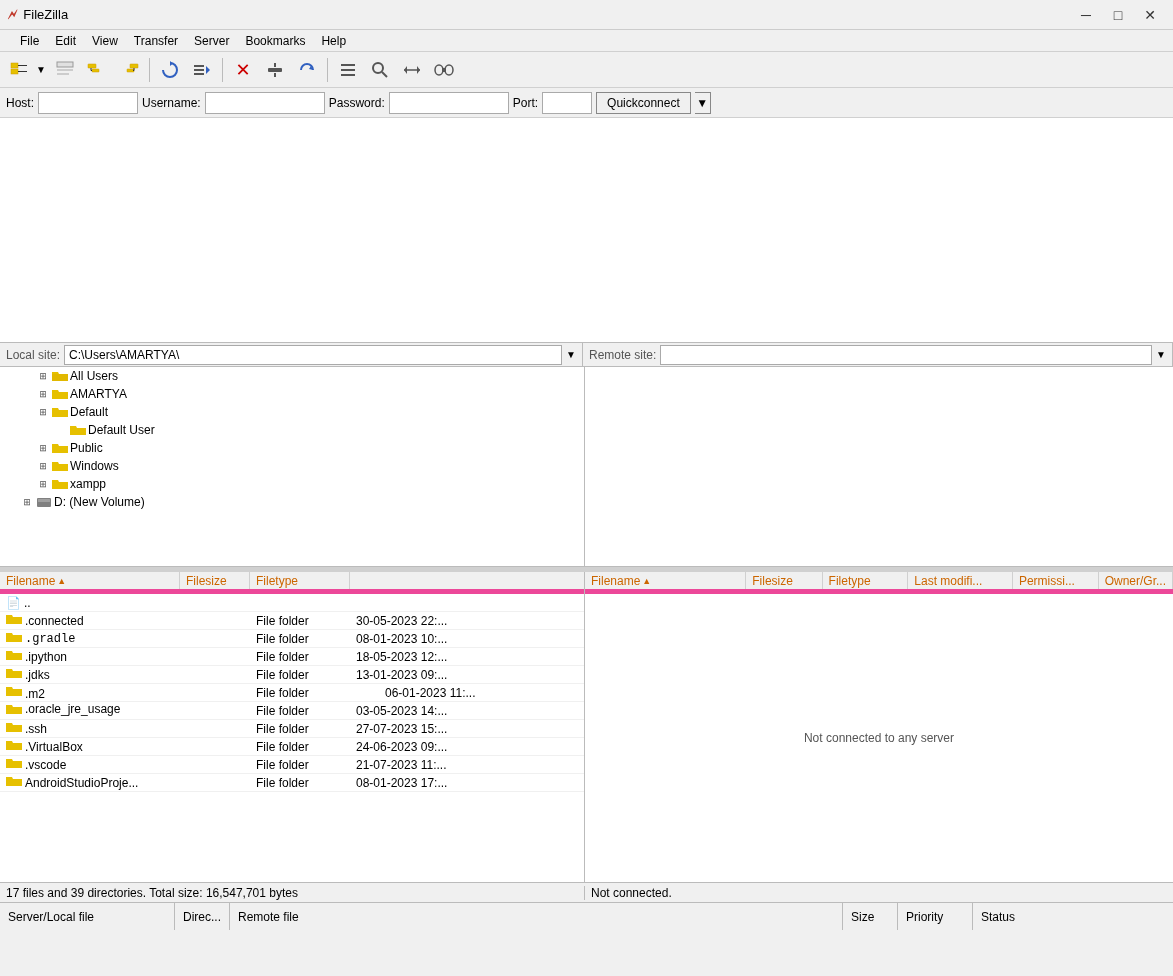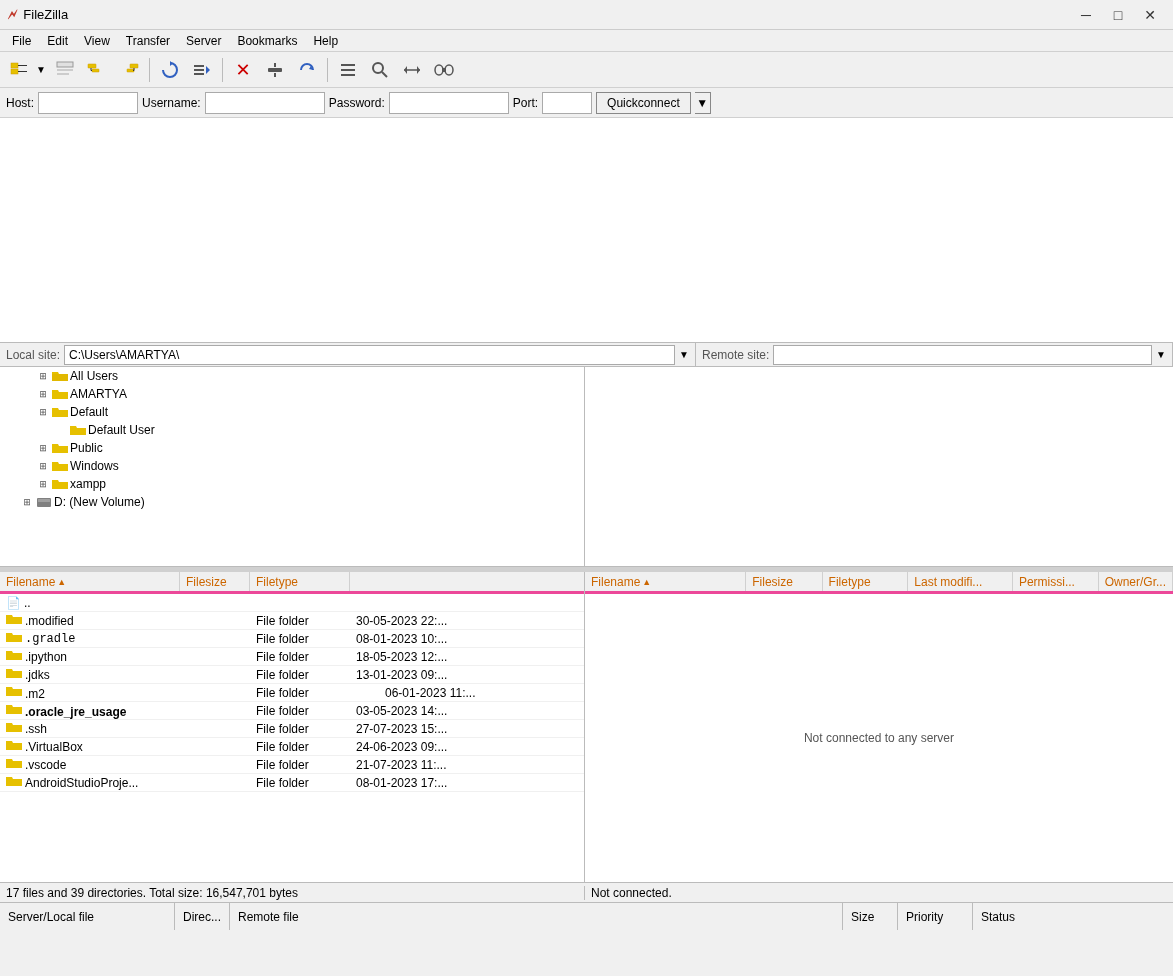--- a/index.html
+++ b/index.html
@@ -23,21 +23,21 @@
       font-size: 14px; color: #333;
       display: flex; align-items: center; justify-content: center;
     }
 
     
     #menu-bar {
       background: #f0f0f0;
       height: 22px;
       display: flex;
       align-items: center;
-      padding: 0 4px;
+      padding: 0 12px;
       border-bottom: 1px solid #d0d0d0;
     }
     .menu-item {
       padding: 2px 8px;
       cursor: pointer;
       font-size: 12px;
     }
 
     
     #toolbar {
@@ -119,21 +119,21 @@
       height: 24px;
     }
     .pane-header {
       display: flex;
       align-items: center;
       gap: 4px;
       padding: 2px 6px;
       font-size: 12px;
       border-right: 1px solid #bbb;
     }
-    #local-header { width: 696px; justify-content: center; }
+    #local-header { width: 583px; justify-content: center; }
     #remote-header { flex: 1; }
     .pane-label { color: #555; white-space: nowrap; }
     .pane-path-input {
       flex: 1;
       height: 20px;
       border: 1px solid #aaa;
       background: white;
       padding: 0 4px;
       font-size: 12px;
     }
@@ -205,21 +205,21 @@
       flex: 1;
       display: flex;
       flex-direction: column;
       overflow: hidden;
     }
 
     
     .col-header-row {
       display: flex;
       background: #f0f0f0;
-      border-bottom: 3px solid #ec4899;
+      border-bottom: 5px solid #ec4899;
       height: 22px;
       flex-shrink: 0;
     }
     .col-header {
       padding: 3px 6px;
       font-size: 12px;
       border-right: 1px solid #d0d0d0;
       cursor: pointer;
       white-space: nowrap;
       display: flex; align-items: center;
@@ -553,21 +553,21 @@
           <div class="file-cell" style="flex:1;"></div>
         </div>
 
         <div class="file-row">
           <div class="file-cell file-name-cell" style="width:180px; display:flex; align-items:center;">
             <span style="margin-right:3px;">
               <svg width="16" height="14" viewBox="0 0 16 14">
                   <path d="M0 3 L0 12 L16 12 L16 5 L7 5 L6 3 Z" fill="#e6c000"></path>
                 </svg>
             </span>
-            <span>.modified</span>
+            <span>.connected</span>
           </div>
           <div class="file-cell" style="width:70px;"></div>
           <div class="file-cell" style="width:100px;">File folder</div>
           <div class="file-cell" style="flex:1;">30-05-2023 22:...</div>
         </div>
         <div class="file-row">
           <div class="file-cell file-name-cell" style="width:180px; display:flex; align-items:center;font-family:Liberation Mono, monospace;">
             <span style="margin-right:3px;"><svg width="16" height="14" viewBox="0 0 16 14">
                   <path d="M0 3 L0 12 L16 12 L16 5 L7 5 L6 3 Z" fill="#e6c000"></path>
                 </svg></span>
@@ -604,21 +604,21 @@
             <span style="margin-right:3px;"><svg width="16" height="14" viewBox="0 0 16 14">
                   <path d="M0 3 L0 12 L16 12 L16 5 L7 5 L6 3 Z" fill="#e6c000"></path>
                 </svg></span>
             <span>.m2</span>
           </div>
           <div class="file-cell" style="width:70px;"></div>
           <div class="file-cell" style="width:100px;">File folder</div>
           <div class="file-cell" style="flex:1;margin-left:29px;">06-01-2023 11:...</div>
         </div>
         <div class="file-row">
-          <div class="file-cell file-name-cell" style="width:180px; display:flex; align-items:flex-end;font-weight:bold;">
+          <div class="file-cell file-name-cell" style="width:180px; display:flex; align-items:flex-start;">
             <span style="margin-right:3px;"><svg width="16" height="14" viewBox="0 0 16 14">
                   <path d="M0 3 L0 12 L16 12 L16 5 L7 5 L6 3 Z" fill="#e6c000"></path>
                 </svg></span>
             <span>.oracle_jre_usage</span>
           </div>
           <div class="file-cell" style="width:70px;"></div>
           <div class="file-cell" style="width:100px;">File folder</div>
           <div class="file-cell" style="flex:1;">03-05-2023 14:...</div>
         </div>
         <div class="file-row">

